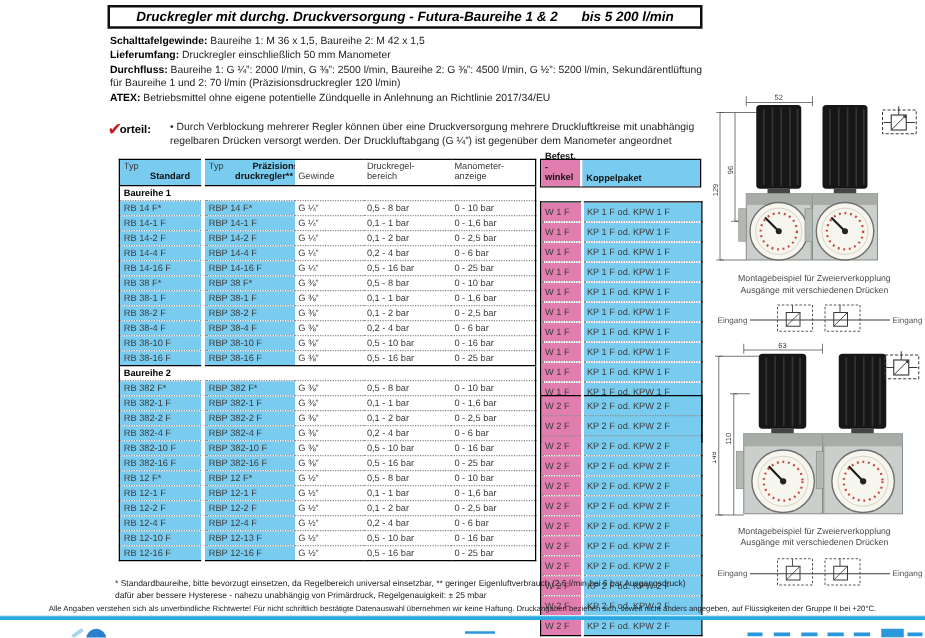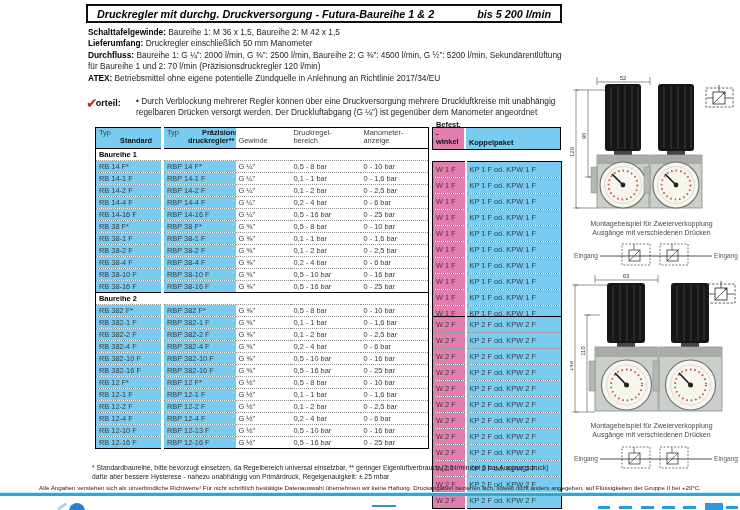--- a/index.html
+++ b/index.html
@@ -4,21 +4,21 @@
 <style>
   * { margin:0; padding:0; box-sizing:border-box; }
   body { background:#fff; }
   #page {
     position:relative; width:740px; height:510px; background:#fff; overflow:hidden;
     font-family:"Liberation Sans","DejaVu Sans",sans-serif; color:#222;
   }
   .title-bar {
     position:absolute; left:86px; top:4px; width:476px; height:19px;
     border:2px solid #0e0e0e; display:flex; justify-content:space-between; align-items:center;
-    padding:0 9px; font-style:italic; font-weight:bold; font-size:10.8px; color:#000; background:#fff;
+    padding:0 21px; font-style:italic; font-weight:bold; font-size:10.8px; color:#000; background:#fff;
   }
   .specs { position:absolute; left:88px; top:27px; width:481px; font-size:8.3px; line-height:1.38; color:#242424; }
   .specs b { color:#000; }
   .vorteil-label { position:absolute; left:86px; top:95px; font-size:9px; font-weight:bold; color:#000; }
   .check { color:var(--check,#c41f1f); font-size:14px; font-weight:bold; vertical-align:-2px; letter-spacing:-2px; }
   .vorteil-text { position:absolute; left:136px; top:96px; width:443px; font-size:8.3px; line-height:1.38; color:#242424; }
 
   .tables { position:absolute; left:95px; top:127px; width:466px; height:336px; }
   table.mt { border-collapse:collapse; table-layout:fixed; width:333px; border:1px solid #000;
              font-size:7.4px; color:#3b3b3b; position:absolute; left:0; top:0; }

